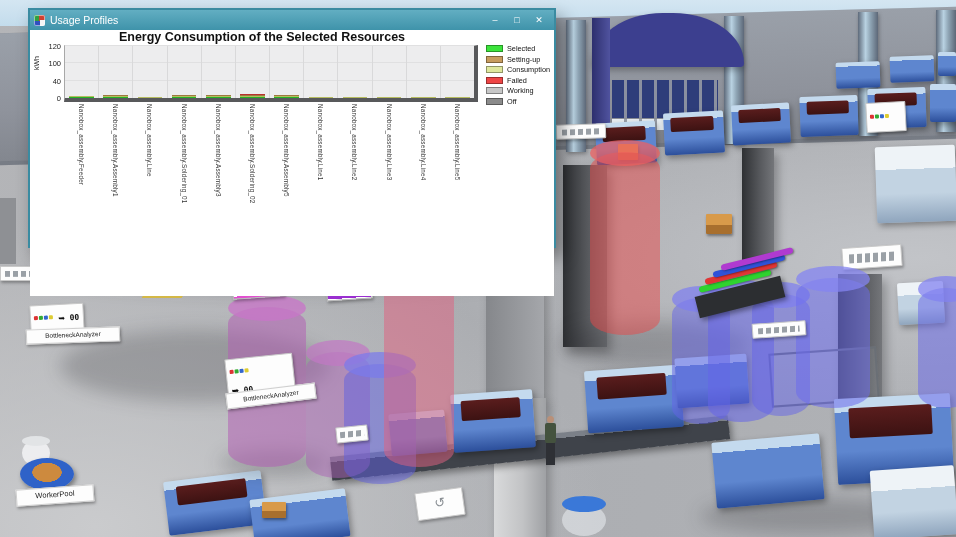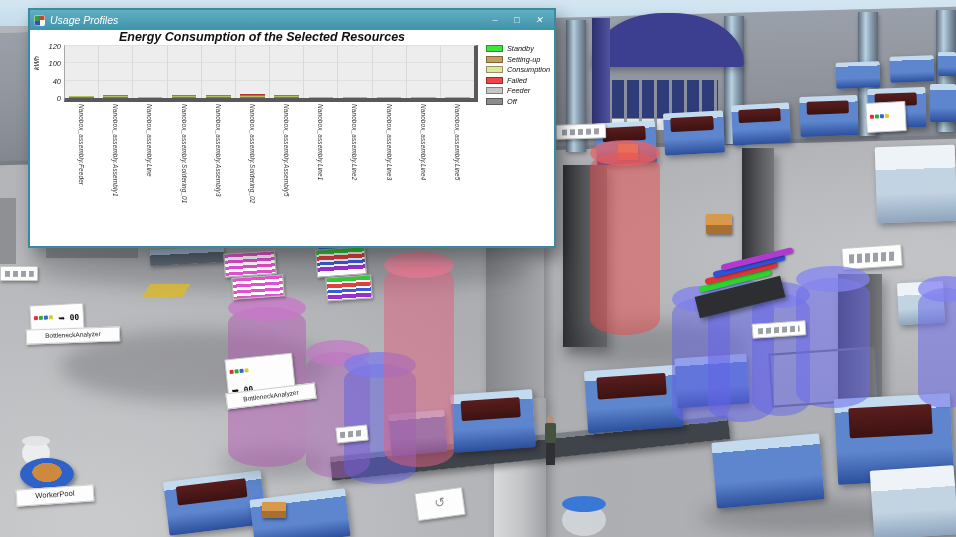--- a/index.html
+++ b/index.html
@@ -41,30 +41,30 @@
   .gantt-m{background:repeating-linear-gradient(180deg,#e24fd0 0 3px,#ffffff 3px 6px);
     border:1px solid #bbb;box-shadow:1px 2px 3px rgba(0,0,0,.3);}
   .gantt-c{background:linear-gradient(180deg,#34c934 0 4px,#fff 4px 6px,#e04040 6px 10px,#fff 10px 12px,#3b5bd8 12px 15px,#fff 15px 17px,#9a2fd0 17px 21px,#fff 21px 100%);
     border:1px solid #bbb;box-shadow:1px 2px 3px rgba(0,0,0,.3);}
   .rod{height:6px;border-radius:3px;box-shadow:1px 1px 2px rgba(0,0,0,.4);}
   .crate{background:linear-gradient(180deg,#d89a4a 0 55%,#a86f2e 55% 100%);
     box-shadow:1px 2px 3px rgba(0,0,0,.4);border-radius:1px;}
   .dotrow i{display:inline-block;width:4px;height:4px;border-radius:1px;margin-right:1px;vertical-align:middle;}
   
   #win{position:absolute;left:28px;top:8px;width:528px;height:240px;box-sizing:border-box;
-    border:2px solid #3a8ba1;background:#fff;box-shadow:6px 9px 16px rgba(0,0,0,.4);z-index:20;font-style:italic;}
+    border:2px solid #3a8ba1;background:#fff;box-shadow:6px 9px 16px rgba(0,0,0,.4);z-index:20;}
   #titlebar{height:20px;background:linear-gradient(#62aec2,#3f93aa);display:flex;align-items:center;
     color:#fff;font-size:10.5px;padding:0 4px;}
   #title-icon{width:11px;height:11px;border-radius:2px;margin-right:5px;
     background:conic-gradient(#d04030 0 25%,#f5f5f5 0 50%,#3050c0 0 75%,#30a040 0);
     box-shadow:0 0 0 1px rgba(255,255,255,.5) inset;}
   #win-buttons{margin-left:auto;display:flex;}
   .winbtn{width:22px;height:16px;display:flex;align-items:center;justify-content:center;
     color:#fff;font-size:9px;line-height:1;cursor:default;}
-  #win-body{position:relative;height:216px;background:#fff;overflow:hidden;}
+  #win-body{position:relative;height:266px;background:#fff;overflow:hidden;}
   #chart-title{position:absolute;left:0;right:60px;top:0;text-align:center;
     font-size:12.5px;font-weight:bold;color:#111;}
   #plot{position:absolute;left:34px;top:15px;width:414px;height:57px;box-sizing:border-box;
     background:#ededee;border-left:1px solid #a8a8a8;border-top:1px solid #cccccc;
     border-right:4px solid #58595b;border-bottom:4px solid #58595b;
     display:flex;align-items:flex-end;overflow:visible;}
   .slot{height:100%;border-right:1px solid #d9d9da;display:flex;align-items:flex-end;justify-content:center;position:relative;}
   .slot:last-child{border-right:none;}
   .bar{width:74%;display:flex;flex-direction:column-reverse;}
   .seg{width:100%;box-sizing:border-box;}
@@ -363,37 +363,37 @@
         <div class="slot" style="width: 8.33333%;">
           <div class="bar">
             <div class="seg" style="height: 16.6667%; background: rgb(223, 231, 157); border-top: 1px solid rgb(181, 187, 96);"></div>
           </div>
           <div class="xlab" style="left: 50%;">Nanobox_assembly.Line5</div>
         </div>
       </div>
     <div id="legend">
         <div class="leg-item">
           <span class="leg-sw" style="background: rgb(60, 228, 60);"></span>
-          <span class="leg-tx">Standby</span>
+          <span class="leg-tx">Selected</span>
         </div>
         <div class="leg-item">
           <span class="leg-sw" style="background: rgb(199, 156, 94);"></span>
           <span class="leg-tx">Setting-up</span>
         </div>
         <div class="leg-item">
           <span class="leg-sw" style="background: rgb(223, 231, 157);"></span>
           <span class="leg-tx">Consumption</span>
         </div>
         <div class="leg-item">
           <span class="leg-sw" style="background: rgb(238, 69, 69);"></span>
           <span class="leg-tx">Failed</span>
         </div>
         <div class="leg-item">
           <span class="leg-sw" style="background: rgb(199, 199, 199);"></span>
-          <span class="leg-tx">Feeder</span>
+          <span class="leg-tx">Working</span>
         </div>
         <div class="leg-item">
           <span class="leg-sw" style="background: rgb(139, 139, 139);"></span>
           <span class="leg-tx">Off</span>
         </div>
       </div>
   </div>
 </div>
 
 </body></html>

